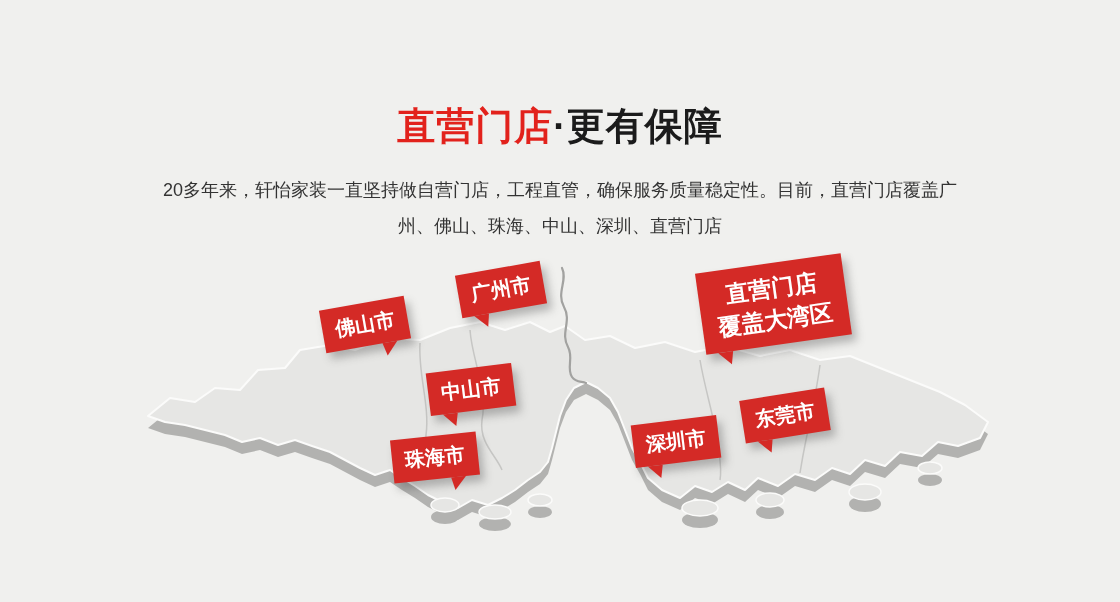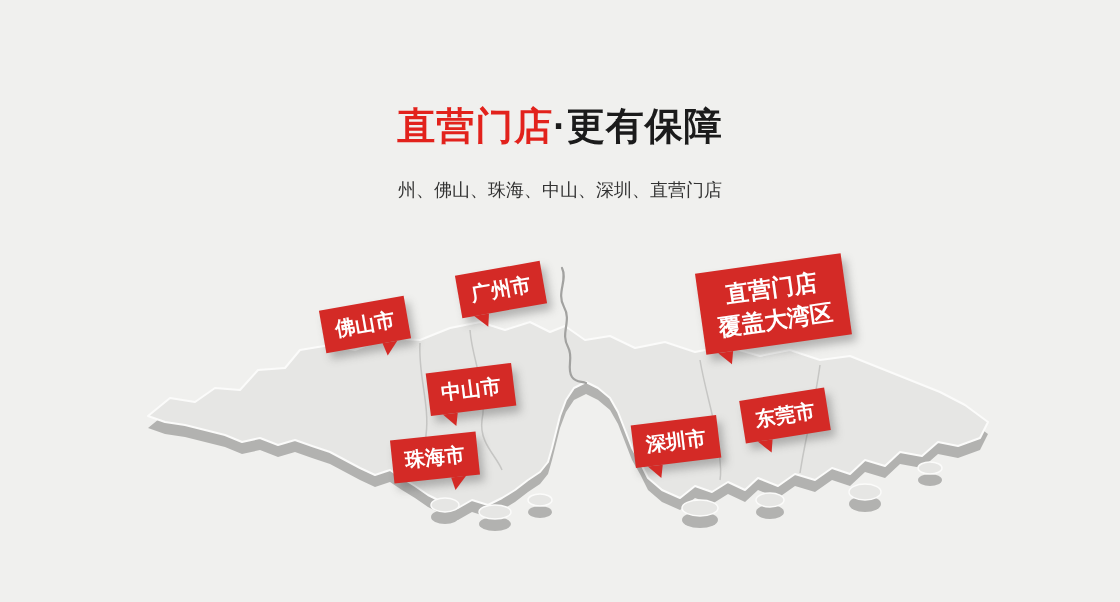--- a/index.html
+++ b/index.html
@@ -90,20 +90,21 @@
 </head>
 <body>
 
 <div class="page">
 
   <div class="header">
     <div class="title">
       <span class="red">直营门店</span><span class="dark">·更有保障</span>
     </div>
     <div class="desc">
+      <div>20多年来，轩怡家装一直坚持做自营门店，工程直管，确保服务质量稳定性。目前，直营门店覆盖广</div>
       <div>州、佛山、珠海、中山、深圳、直营门店</div>
     </div>
   </div>
 
   <div class="map-wrap">
     <svg width="890" height="300" viewBox="0 0 890 300">
 
       <g transform="translate(0,12)">
         <path d="M28,161 L50,143 L75,147 L95,133 L120,135 L138,115 L165,113 L180,95 L210,90 L235,95 L265,83 L300,85 L330,73 L360,67 L385,75 L410,67 L430,77 L445,71 L465,85 L490,81 L515,93 L545,87 L575,97 L605,91 L640,101 L670,95 L700,105 L730,101 L760,113 L790,125 L820,137 L845,150 L868,167 L860,183 L838,191 L818,187 L802,201 L780,197 L765,211 L745,205 L730,219 L712,213 L695,225 L675,219 L658,231 L638,223 L625,235 L608,227 L592,237 L575,231 L560,243 L542,235 L528,223 L520,207 L512,193 L505,175 L498,157 L490,143 L478,133 L466,127 L454,133 L446,145 L440,161 L436,177 L432,193 L428,207 L420,217 L408,225 L395,235 L382,243 L368,250 L352,245 L338,253 L322,247 L308,240 L295,231 L282,223 L270,215 L255,220 L240,213 L225,205 L210,197 L192,191 L175,185 L158,190 L140,183 L122,187 L105,180 L85,175 L65,170 L45,167 Z" fill="#b2b2b0"></path>
         <ellipse cx="325" cy="250" rx="14" ry="7" fill="#b2b2b0"></ellipse>

